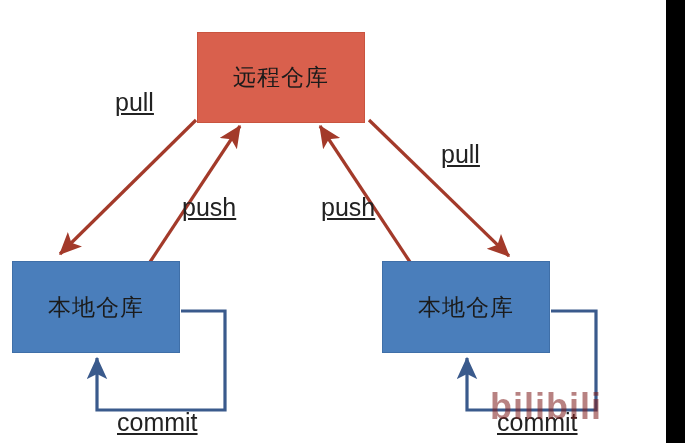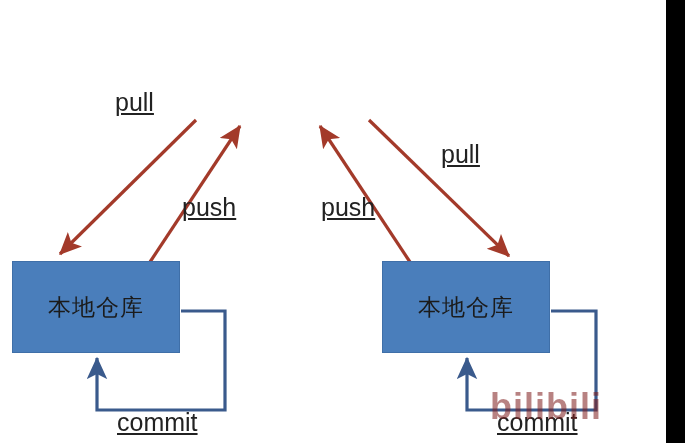--- a/index.html
+++ b/index.html
@@ -119,20 +119,23 @@
 
     <line x1="410" y1="262" x2="320" y2="126" stroke="#A33A2A" stroke-width="3.2" marker-end="url(#ah-red)"></line>
 
     <line x1="369" y1="120" x2="509" y2="256" stroke="#A33A2A" stroke-width="3.2" marker-end="url(#ah-red)"></line>
 
     <path d="M181,311 L225,311 L225,410 L97,410 L97,358" fill="none" stroke="#3A5A8C" stroke-width="3.2" marker-end="url(#ah-navy)"></path>
 
     <path d="M551,311 L596,311 L596,410 L467,410 L467,358" fill="none" stroke="#3A5A8C" stroke-width="3.2" marker-end="url(#ah-navy)"></path>
   </svg>
 
+  <div class="node-box" id="remote-box">
+    <span>远程仓库</span>
+  </div>
 
   <div class="node-box" id="local-box-left">
     <span>本地仓库</span>
   </div>
 
   <div class="node-box" id="local-box-right">
     <span>本地仓库</span>
   </div>
 
   <div class="edge-label" id="label-pull-left">pull</div>

